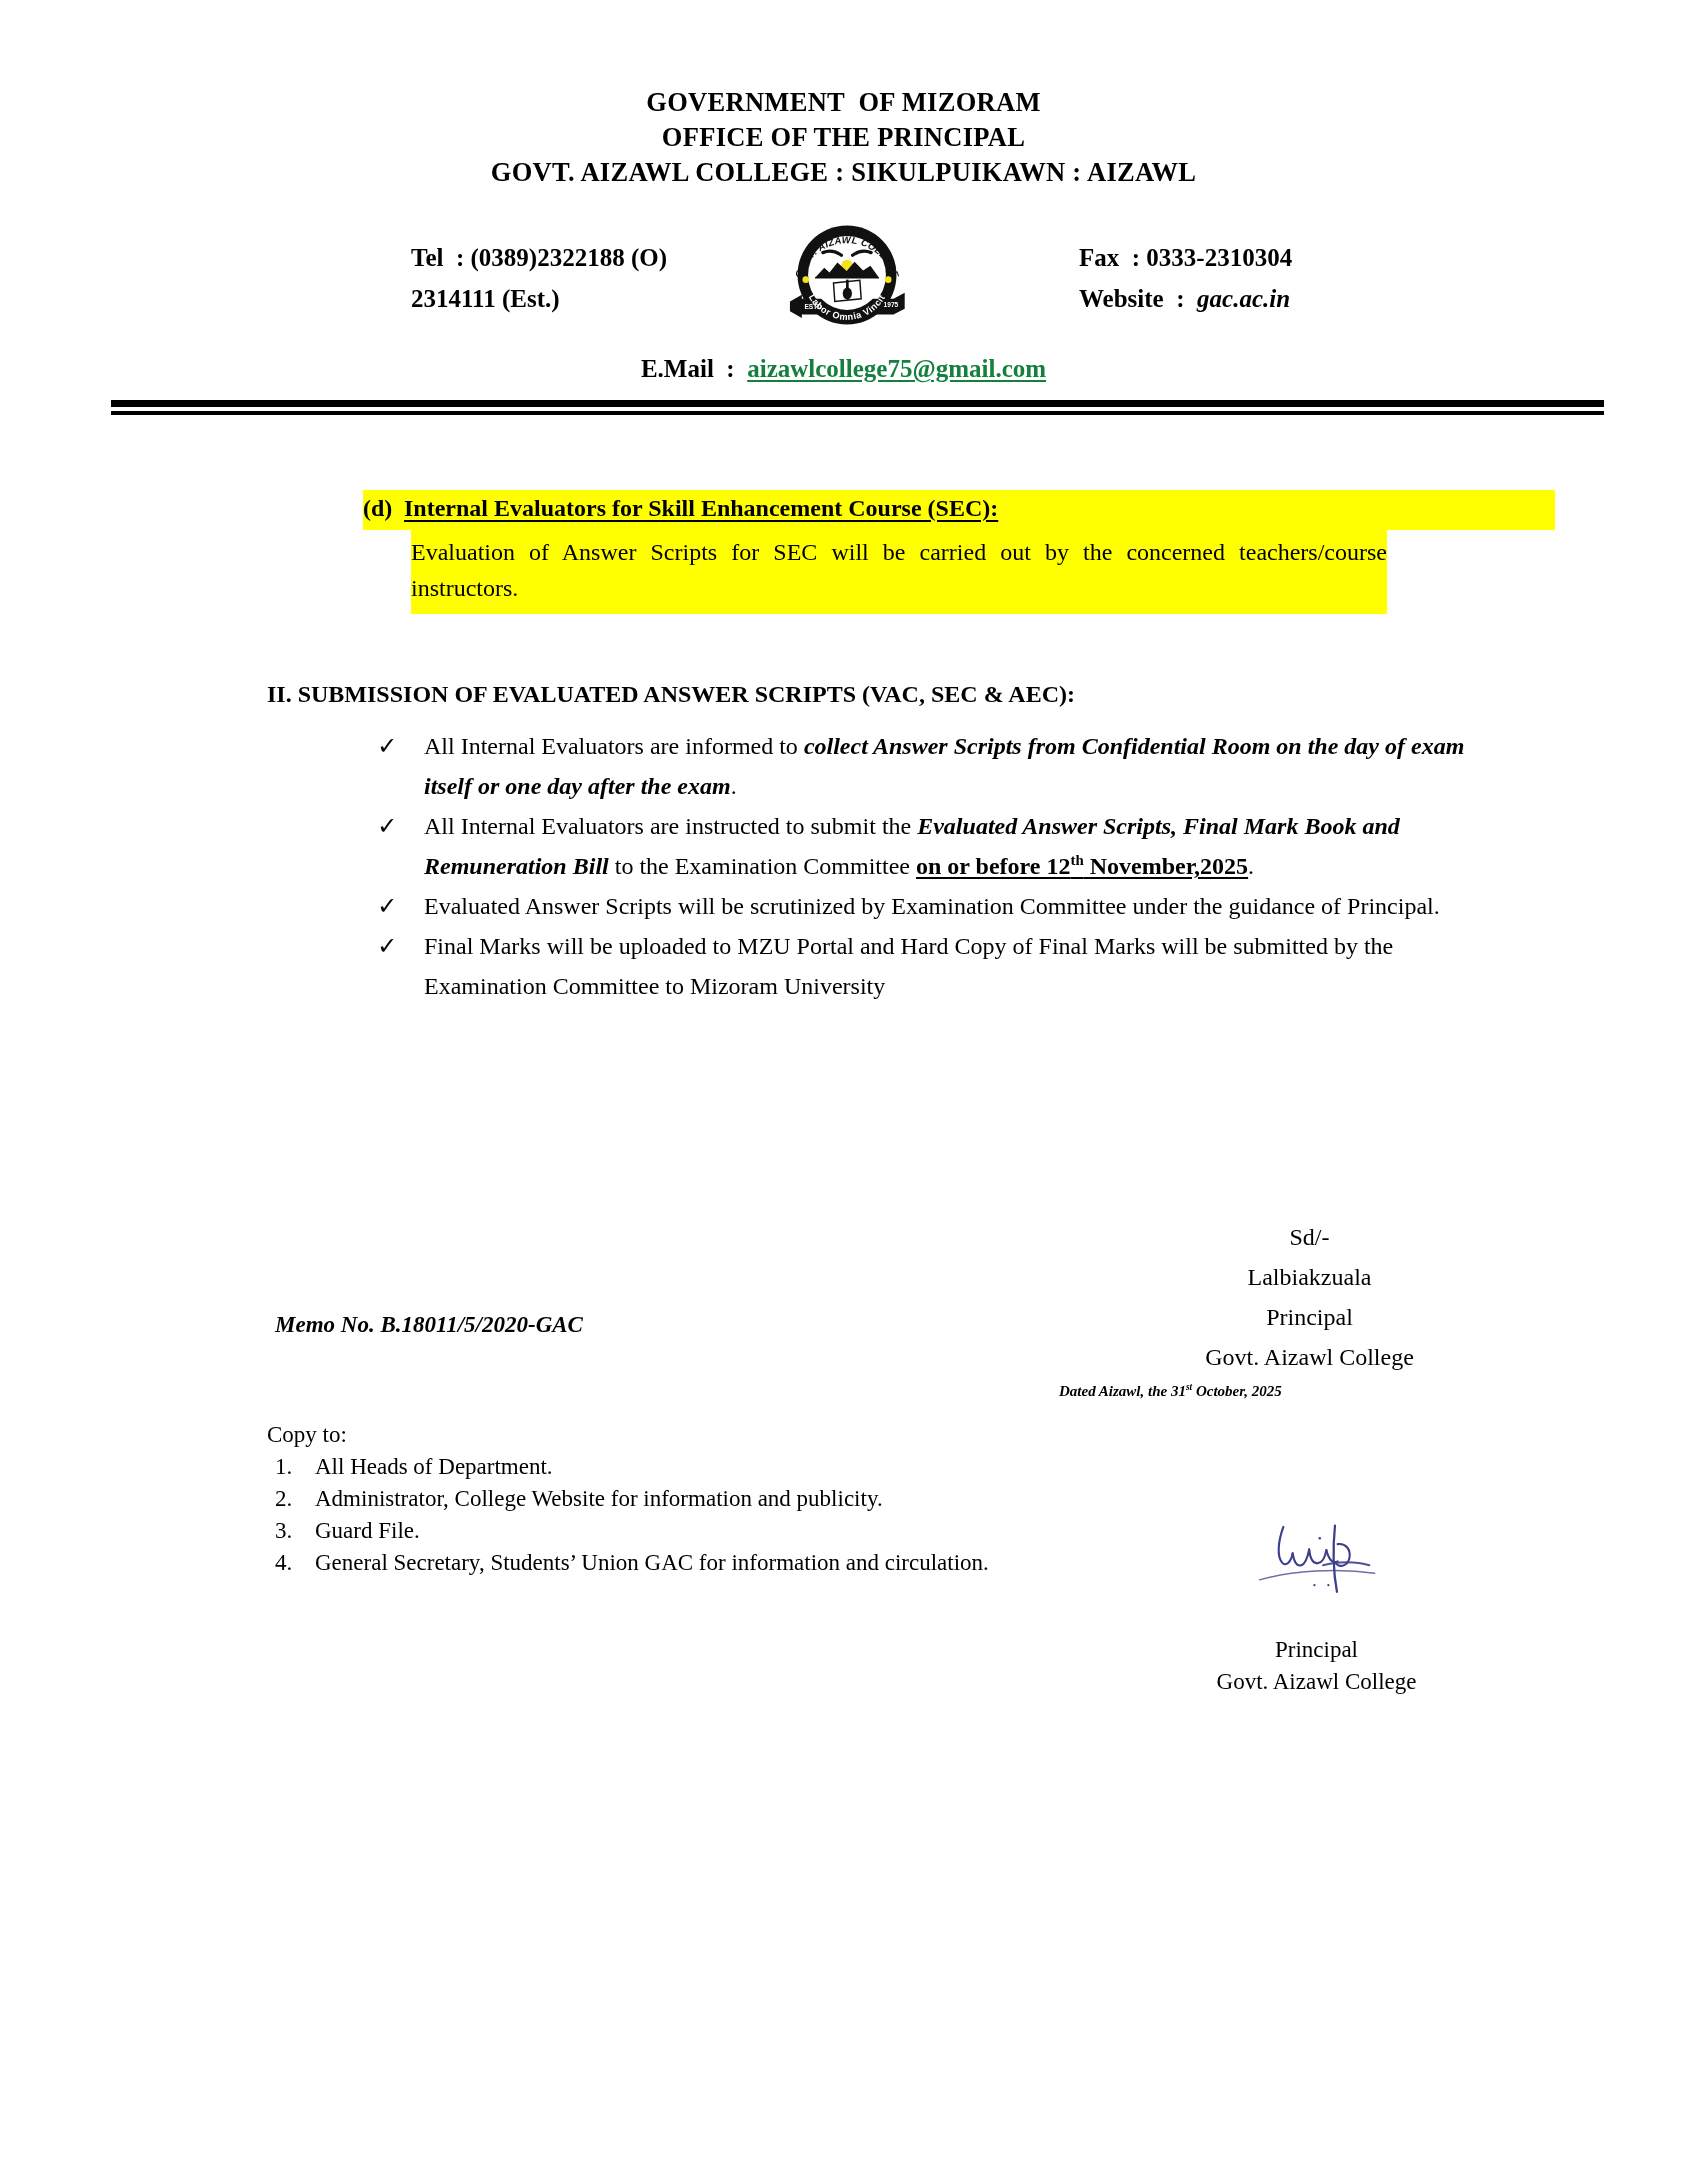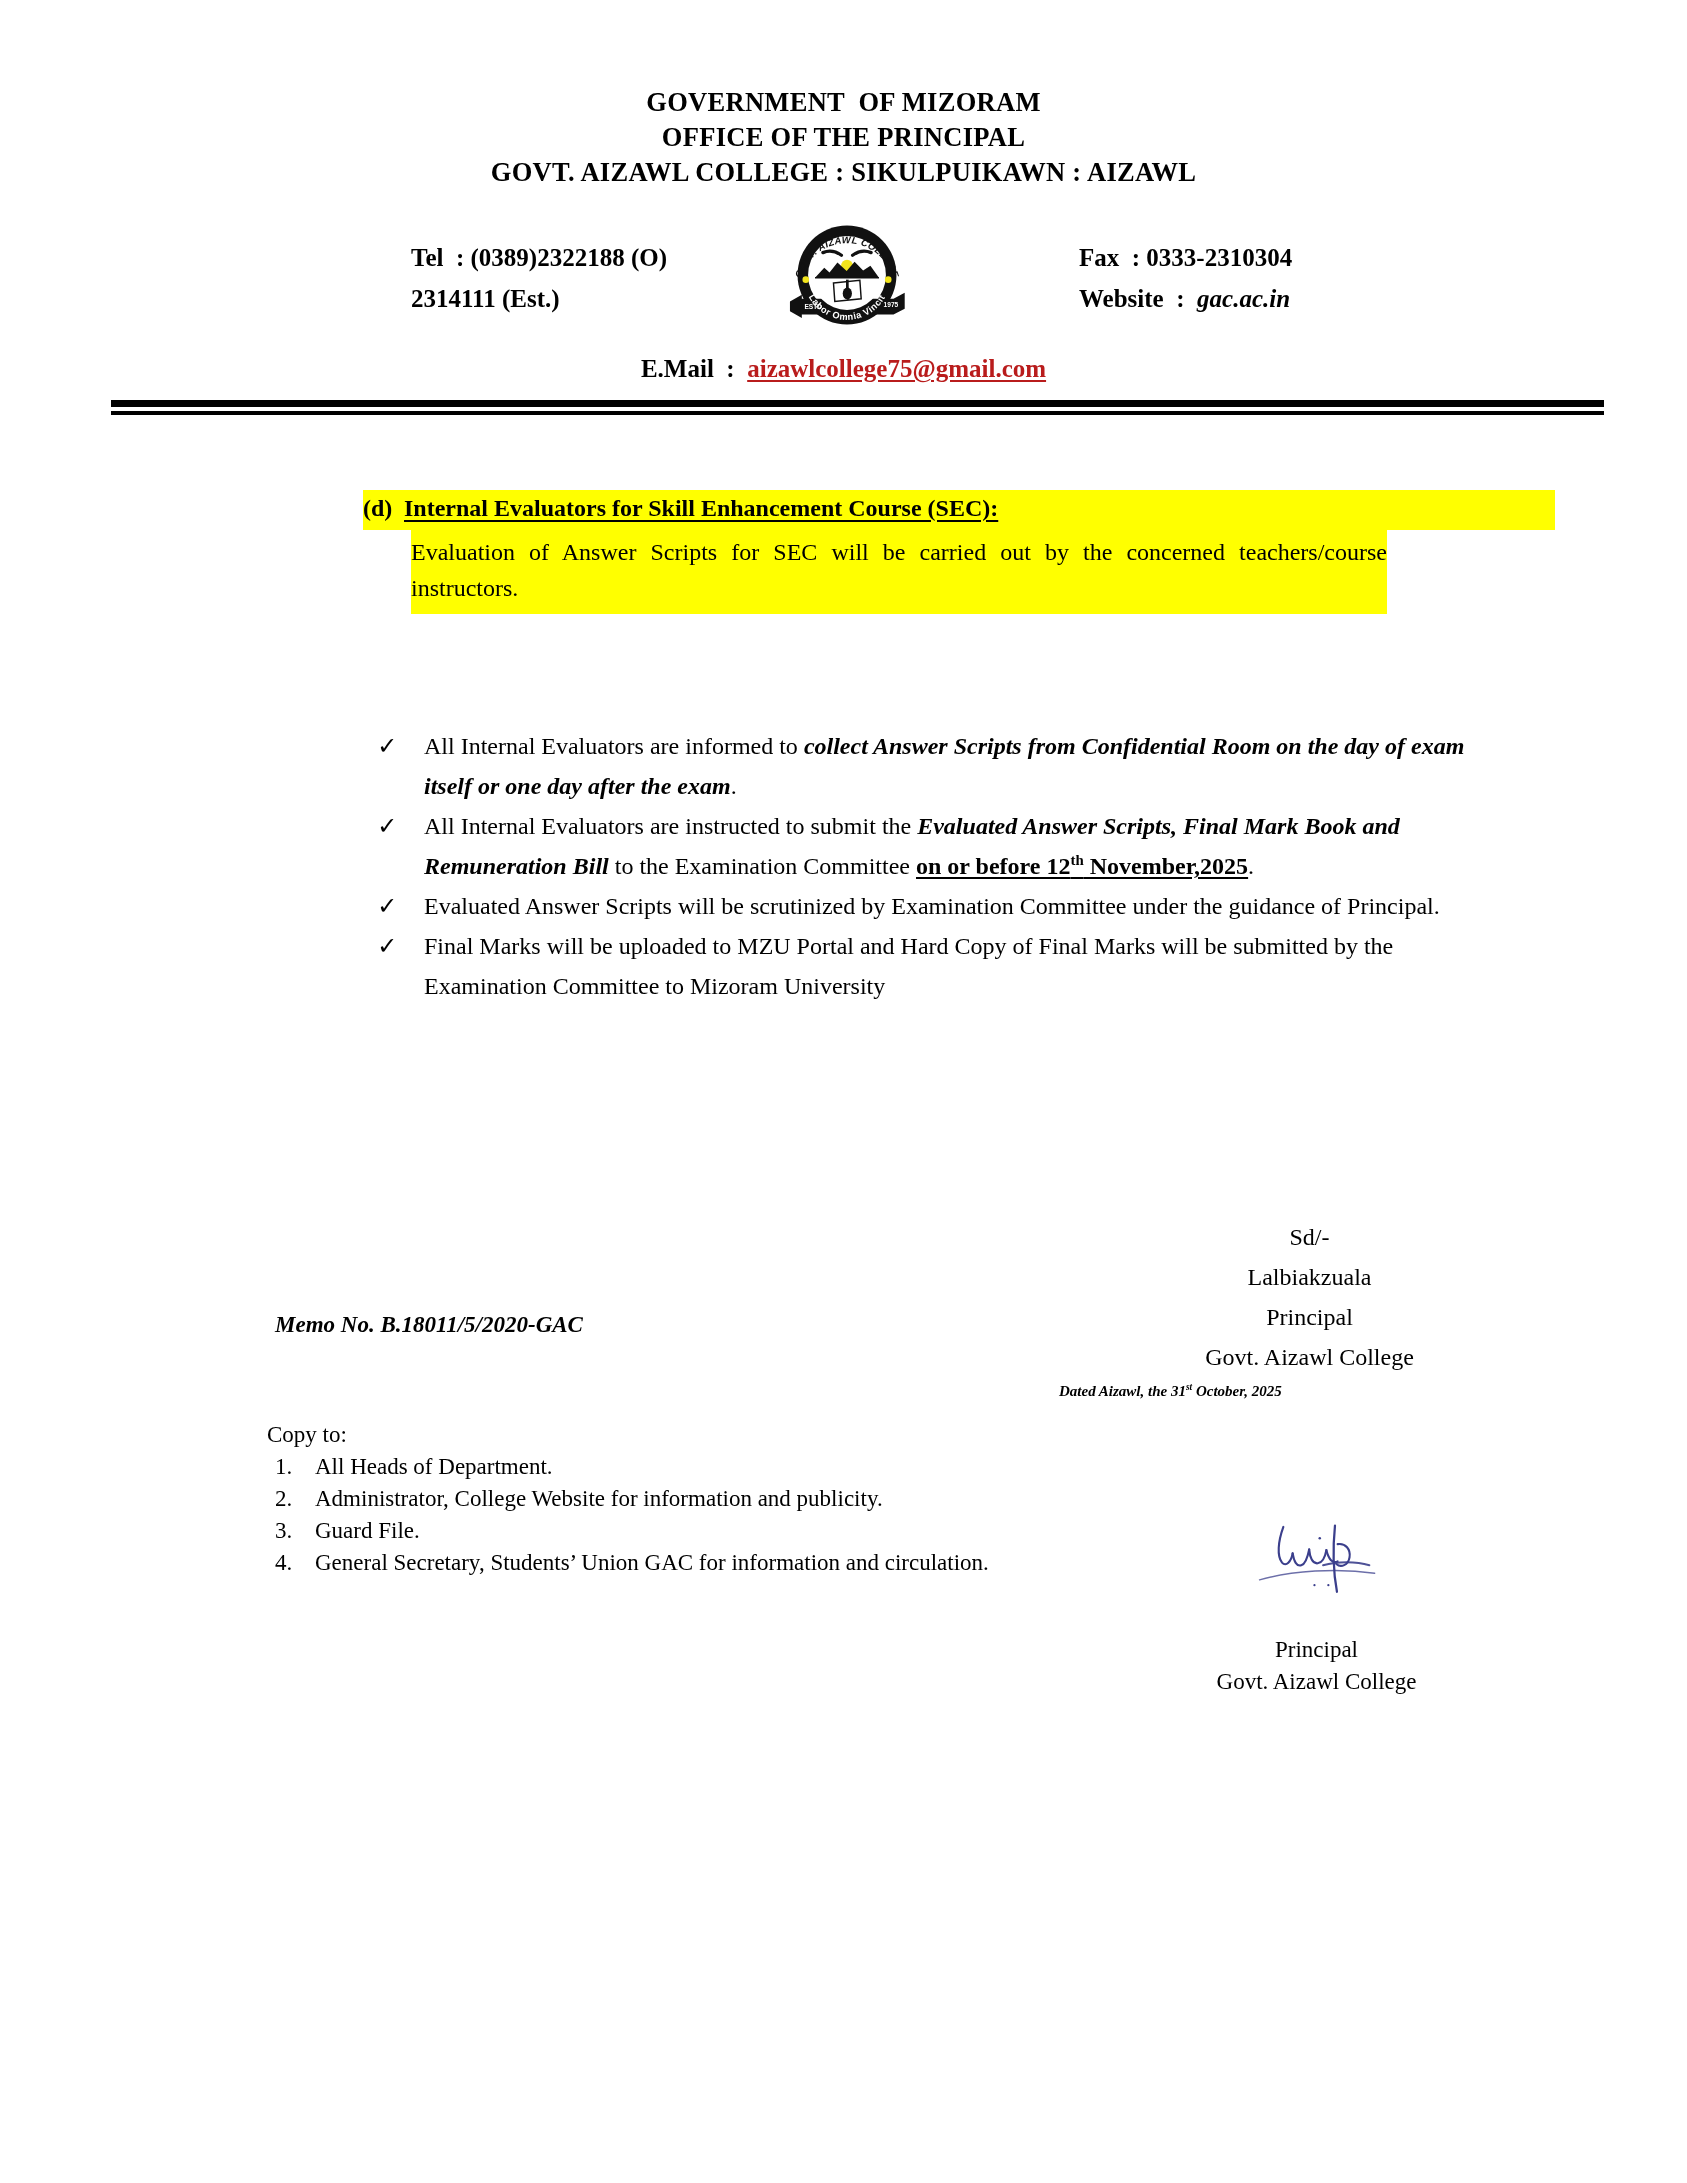--- a/index.html
+++ b/index.html
@@ -90,21 +90,21 @@
     text-align: center;
   }
   .email-row .lbl {
     font-weight: bold;
     font-size: 25px;
     white-space: pre;
   }
   .email-row .addr {
     font-weight: bold;
     font-size: 25px;
-    color: #b91c1c;
+    color: #15803d;
     text-decoration: underline;
     text-underline-offset: 3.3px;
   }
 
   
   .rule-wrap {
     position: absolute;
     left: 111px;
     top: 400px;
     width: 1493px;
@@ -343,20 +343,21 @@
     <div class="rule-thick"></div>
     <div class="rule-gap"></div>
     <div class="rule-thin"></div>
   </div>
 
   <div class="hl-block">
     <div class="hl-head"><span class="dlabel">(d)</span><span class="htxt">Internal Evaluators for Skill Enhancement Course (SEC):</span></div>
     <div class="hl-para">Evaluation of Answer Scripts for SEC will be carried out by the concerned teachers/course instructors.</div>
   </div>
 
+  <div class="sec-heading">II. SUBMISSION OF EVALUATED ANSWER SCRIPTS (VAC, SEC &amp; AEC):</div>
 
   <div class="bullets">
 
     <div class="bullet">
       <span class="tick">✓</span>
       <span><span>All Internal Evaluators are informed to </span><span class="bi">collect Answer Scripts from Confidential Room on the day of exam itself or one day after the exam</span><span>.</span></span>
     </div>
 
     <div class="bullet">
       <span class="tick">✓</span>

